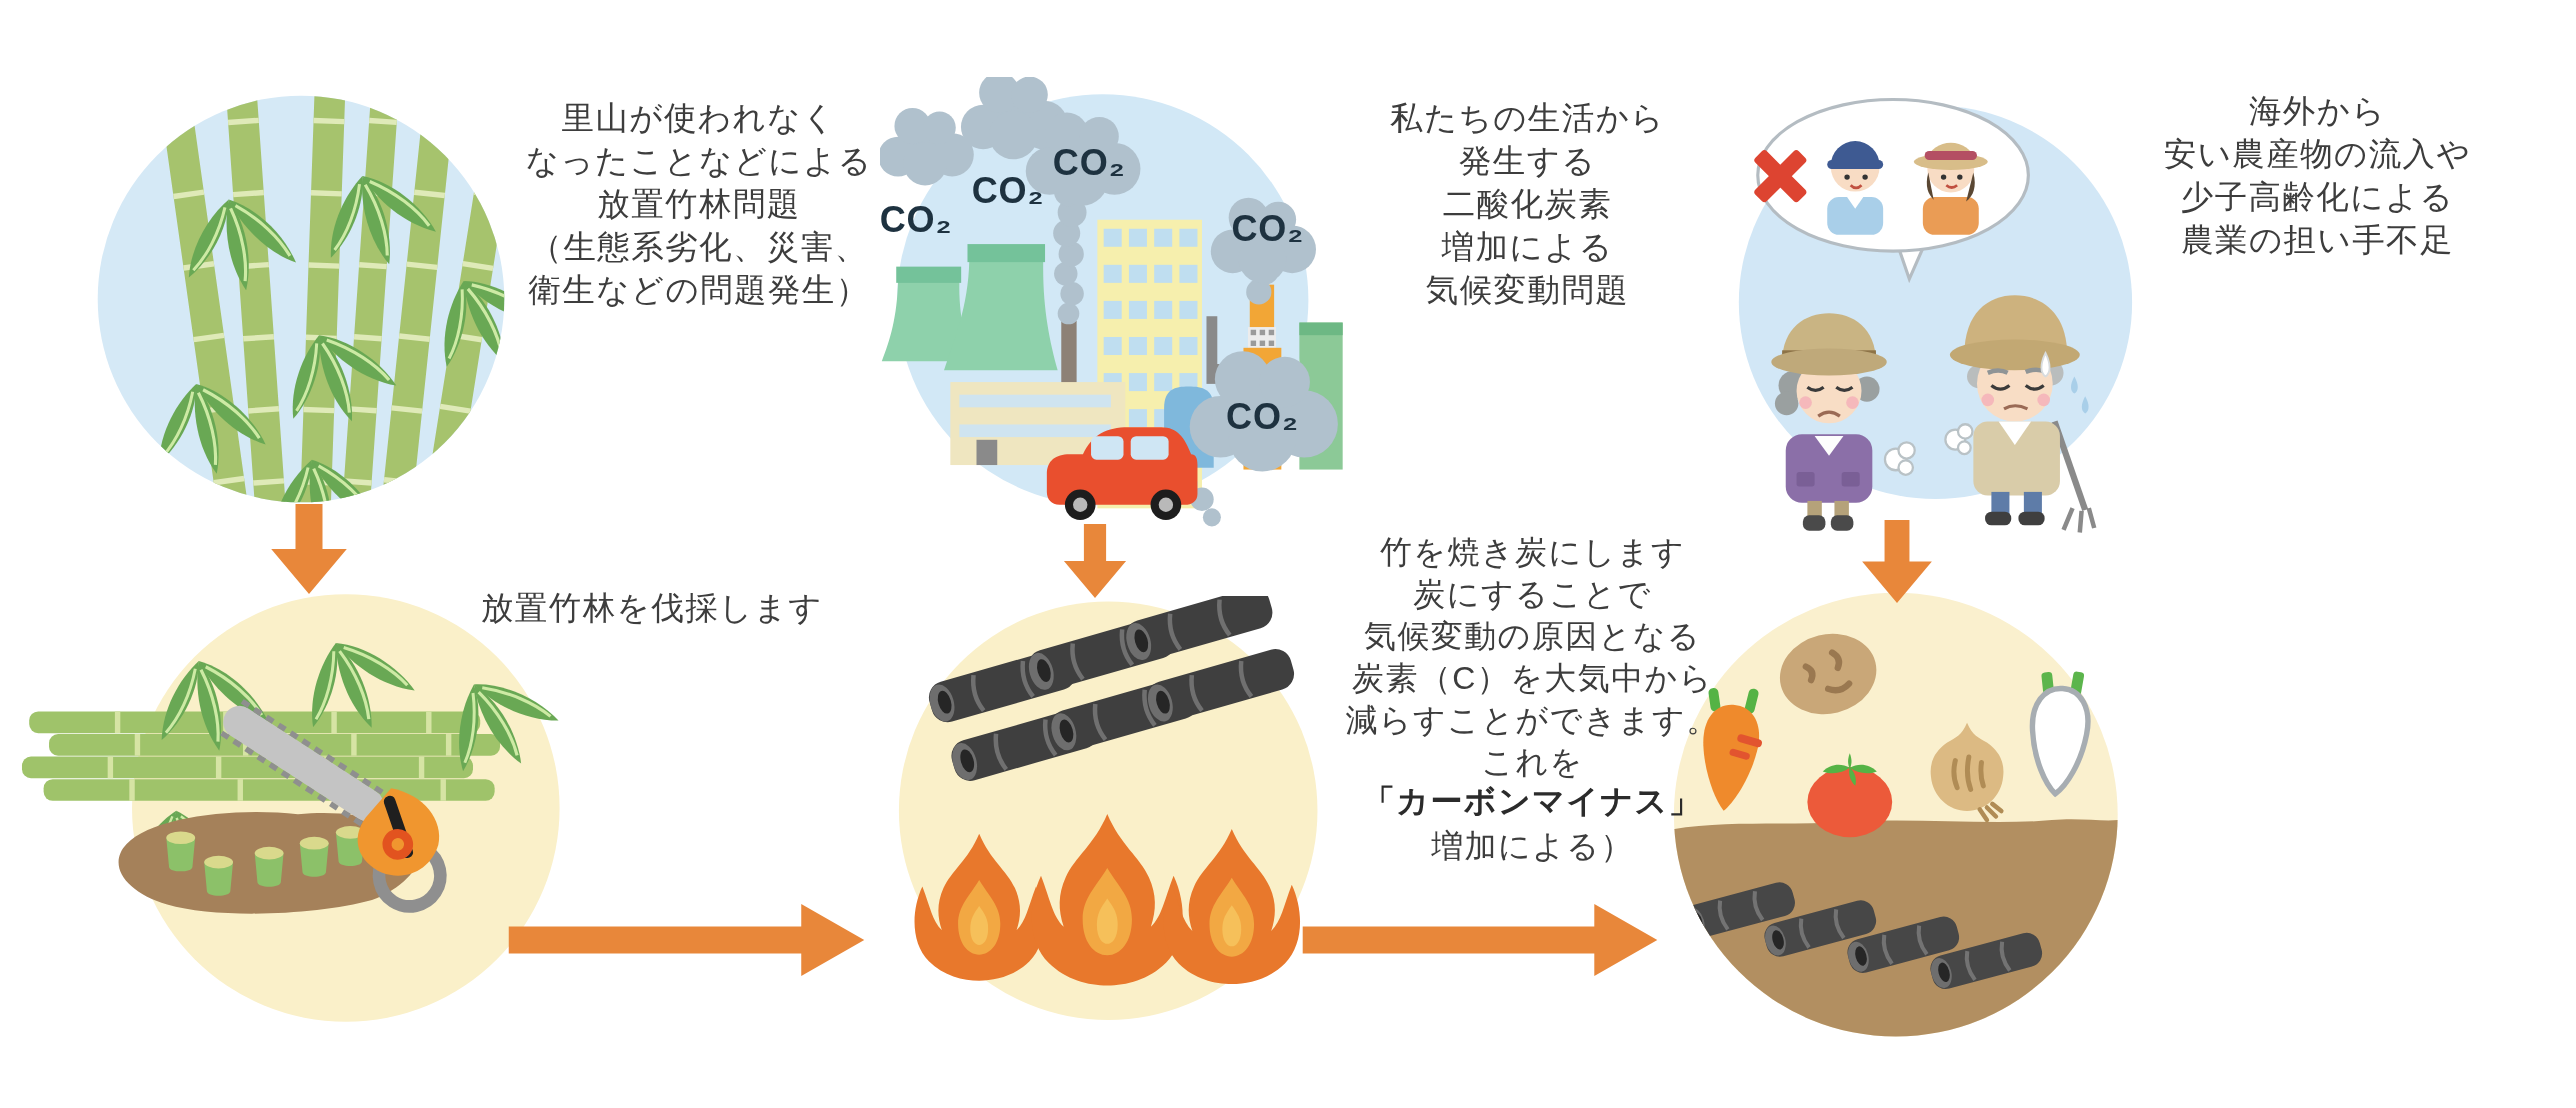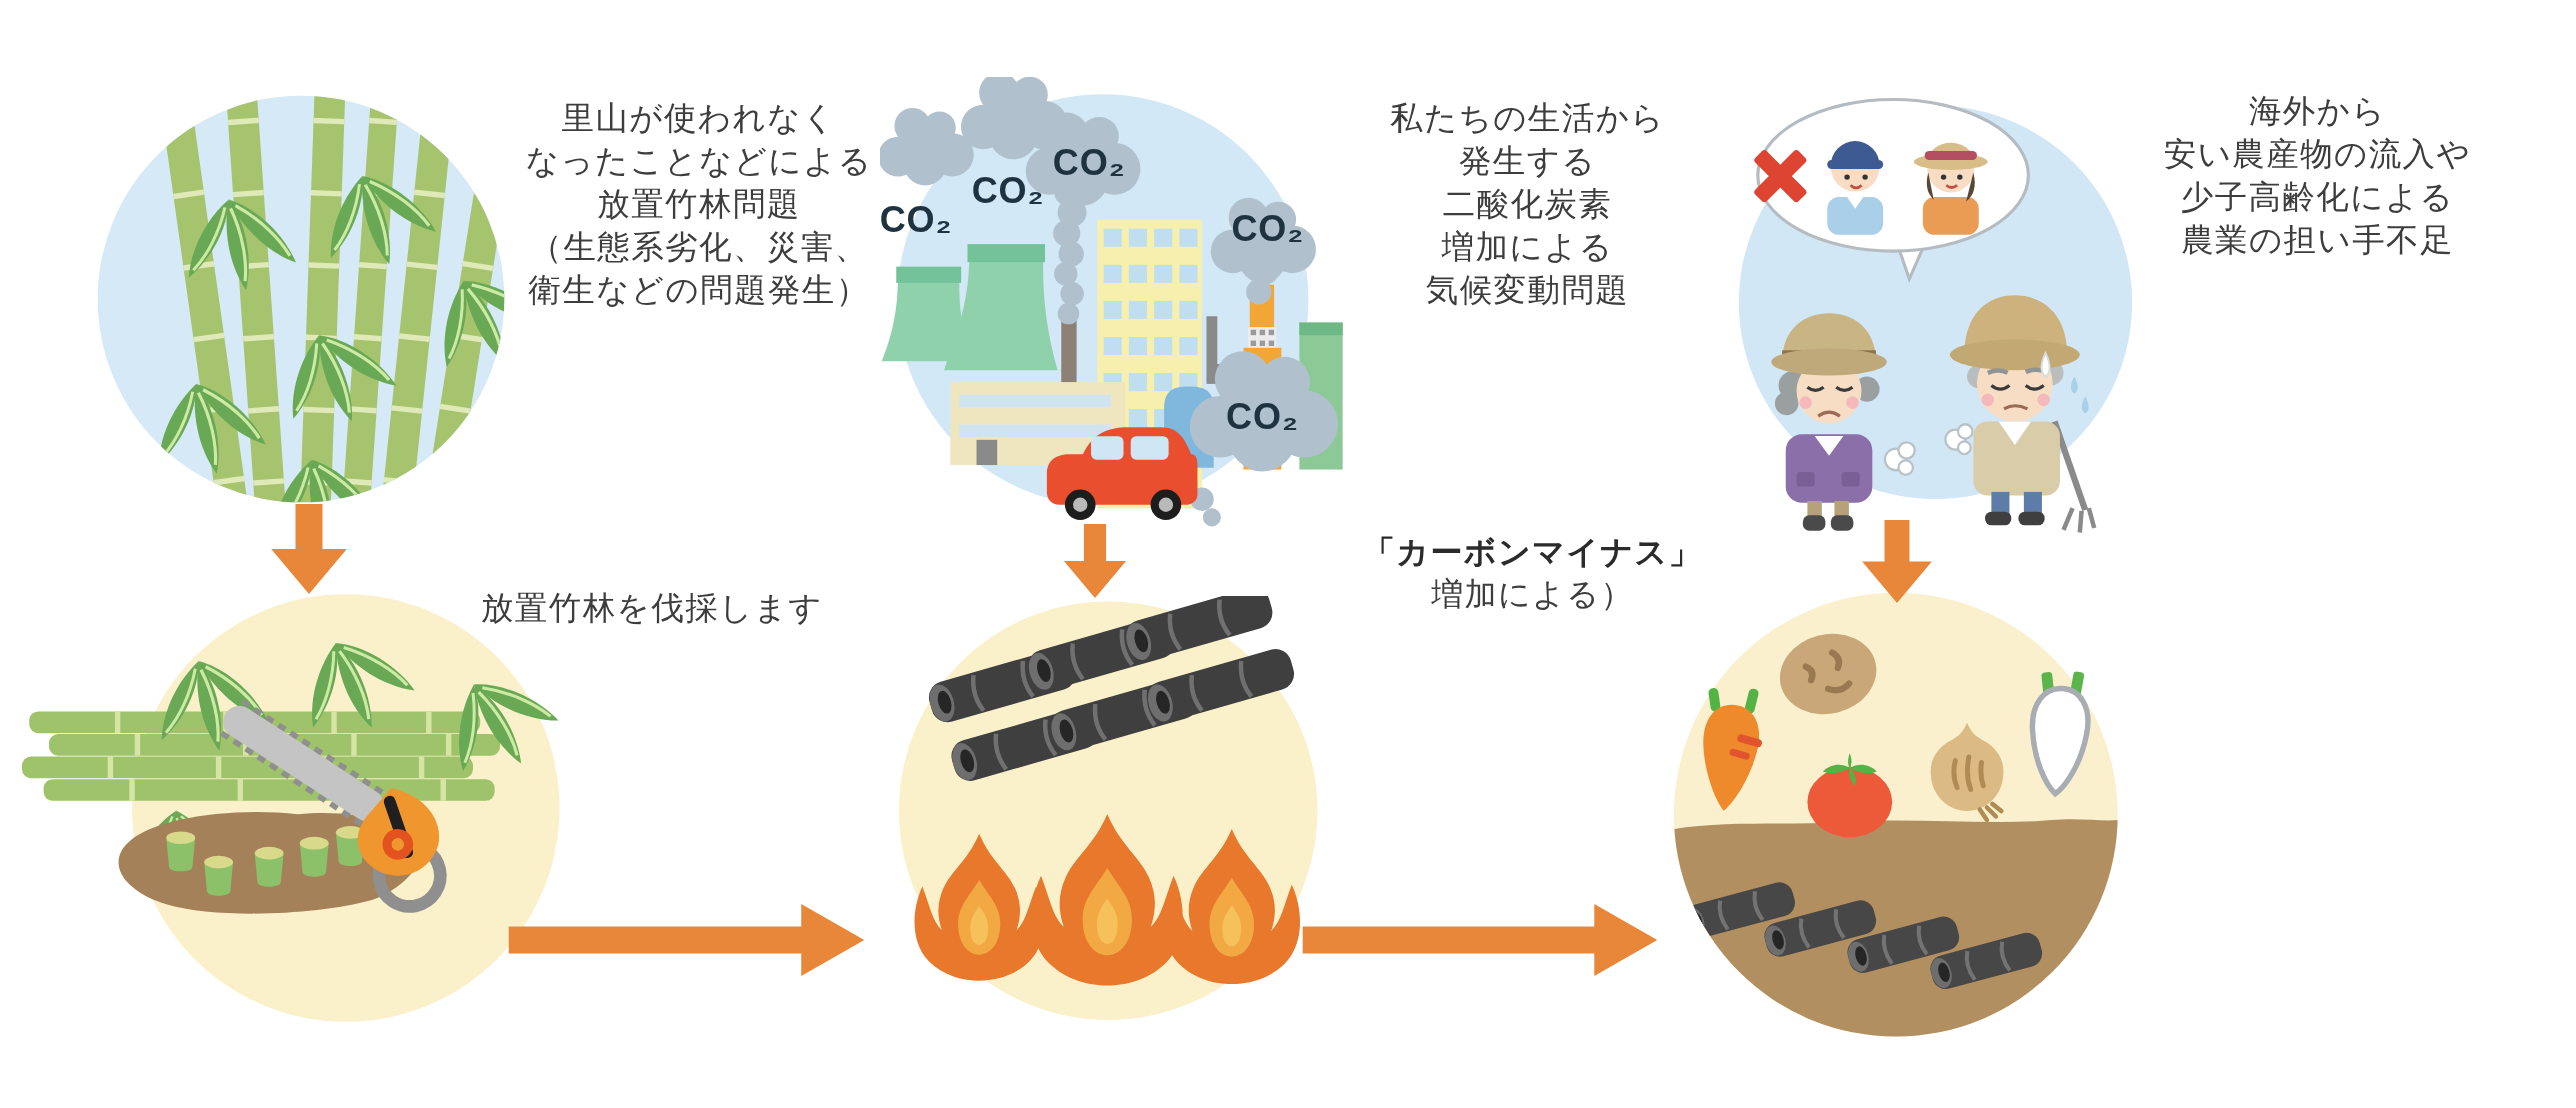--- a/index.html
+++ b/index.html
@@ -1,21 +1,21 @@
 <!DOCTYPE html>
 <html style="font-size:14.4px"><head>
 <meta charset="utf-8">
 <style>
   html,body{margin:0;padding:0;background:#fff;}
   .canvas{position:relative;width:2576px;height:1108px;background:#ffffff;overflow:hidden;
           font-family:"Liberation Sans","DejaVu Sans",sans-serif;}
   .abs{position:absolute;}
   .jtext{white-space:pre-line;font-size:32.5px;line-height:43px;color:#3d3d3d;letter-spacing:1.4px;text-align:center;}
   .jtext.small{font-size:32px;line-height:42px;}
-  .boldline{font-weight:700;color:#2b2b2b;}
+  .boldline{font-weight:700;color:#2b2b2b;font-family:Liberation Mono, monospace;}
   svg{display:block;}
   .co2t{font-size:40px;font-weight:600;fill:#1e3240;letter-spacing:1px;}
 </style>
 </head>
 <body>
 
 <div class="canvas">
 
   <svg class="abs" style="left:95px;top:93px" width="412" height="412" viewBox="0 0 456 456">
     <defs>
@@ -469,19 +469,25 @@
 気候変動問題</div>
 
   <div class="abs jtext" style="left:449px;top:587px;width:406px">放置竹林を伐採します</div>
 
   <div class="abs jtext" style="left:2110px;top:90px;width:415px">海外から
 安い農産物の流入や
 少子高齢化による
 農業の担い手不足</div>
 
   <div class="abs" style="left:1334px;top:531px;width:397px">
+    <div class="jtext small">竹を焼き炭にします
+炭にすることで
+気候変動の原因となる
+炭素（C）を大気中から
+減らすことができます。
+これを</div>
     <div class="jtext small boldline">「カーボンマイナス」</div>
     <div class="jtext small">増加による）</div>
   </div>
 
 
 </div>
 
 
 </body></html>

